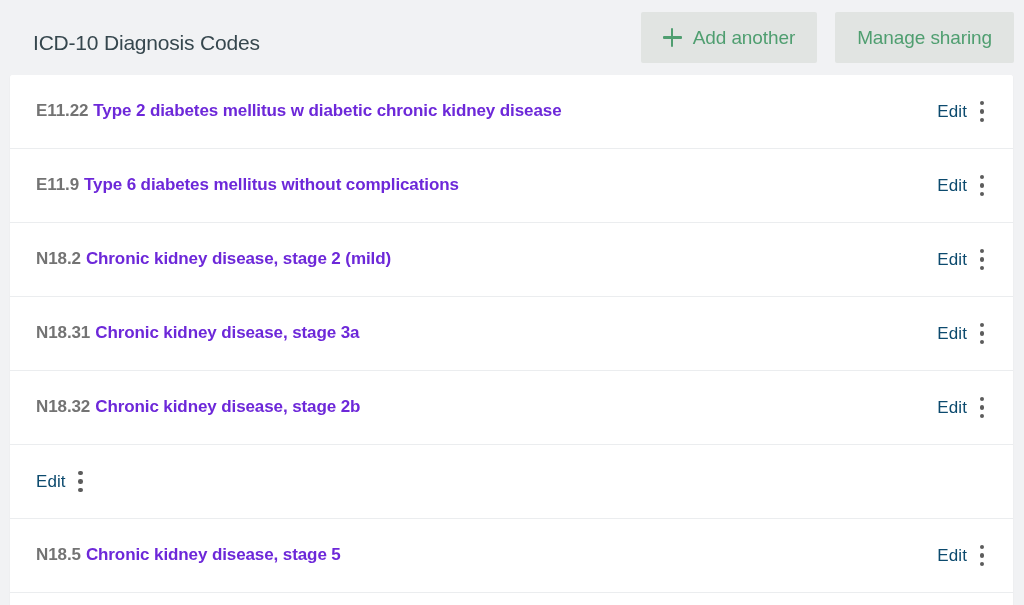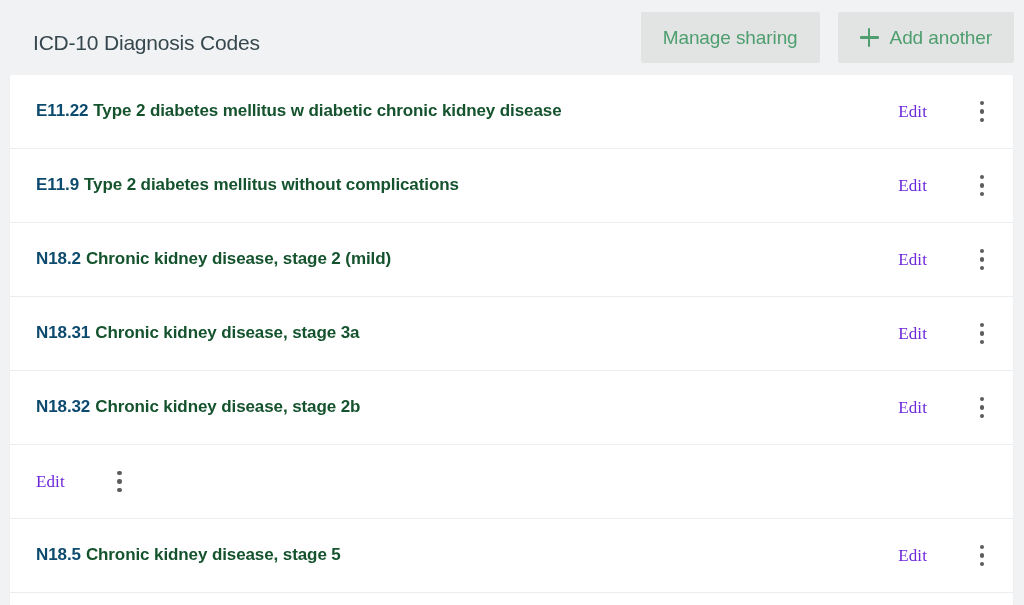--- a/index.html
+++ b/index.html
@@ -119,42 +119,40 @@
 
   .row-text {
     flex: 1 1 auto;
     font-size: 17px;
     line-height: 1.2;
     white-space: nowrap;
     overflow: hidden;
   }
 
   .code {
-    color: #0c4a6e;
+    color: #737373;
     font-weight: 700;
     letter-spacing: -0.1px;
   }
 
   .desc {
-    color: #14532d;
+    color: #6d28d9;
     font-weight: 700;
     letter-spacing: -0.1px;
     margin-left: 5px;
   }
 
   .edit-link {
     flex: 0 0 auto;
-    color: #6d28d9;
+    color: #0c4a6e;
     font-size: 17px;
     font-weight: 400;
     letter-spacing: 0.1px;
     text-decoration: none;
     cursor: pointer;
-    margin-right: 40px;
-    font-family: Liberation Serif, serif;
   }
 
   .kebab {
     flex: 0 0 auto;
     width: 30px;
     height: 40px;
     margin-right: 16px;
     display: flex;
     flex-direction: column;
     align-items: center;
@@ -181,44 +179,44 @@
 
 <div class="screen">
 
   <div class="header">
 
     <div class="page-title">ICD-10 Diagnosis Codes</div>
 
     <div class="header-actions">
 
       <button class="hbtn">
-        <span>Manage sharing</span>
-      </button>
-
-      <button class="hbtn">
         <span class="plus-icon"></span>
         <span>Add another</span>
       </button>
 
+      <button class="hbtn">
+        <span>Manage sharing</span>
+      </button>
+
     </div>
   </div>
 
   <div class="card">
     <div id="rows-container">
         <div class="row">
           <div class="row-text"><span class="code">E11.22</span><span class="desc">Type 2 diabetes mellitus w diabetic chronic kidney disease</span></div>
           <a class="edit-link">Edit</a>
           <div class="kebab">
             <span></span>
             <span></span>
             <span></span>
           </div>
         </div>
         <div class="row">
-          <div class="row-text"><span class="code">E11.9</span><span class="desc">Type 2 diabetes mellitus without complications</span></div>
+          <div class="row-text"><span class="code">E11.9</span><span class="desc">Type 6 diabetes mellitus without complications</span></div>
           <a class="edit-link">Edit</a>
           <div class="kebab">
             <span></span>
             <span></span>
             <span></span>
           </div>
         </div>
         <div class="row">
           <div class="row-text"><span class="code">N18.2</span><span class="desc">Chronic kidney disease, stage 2 (mild)</span></div>
           <a class="edit-link">Edit</a>

